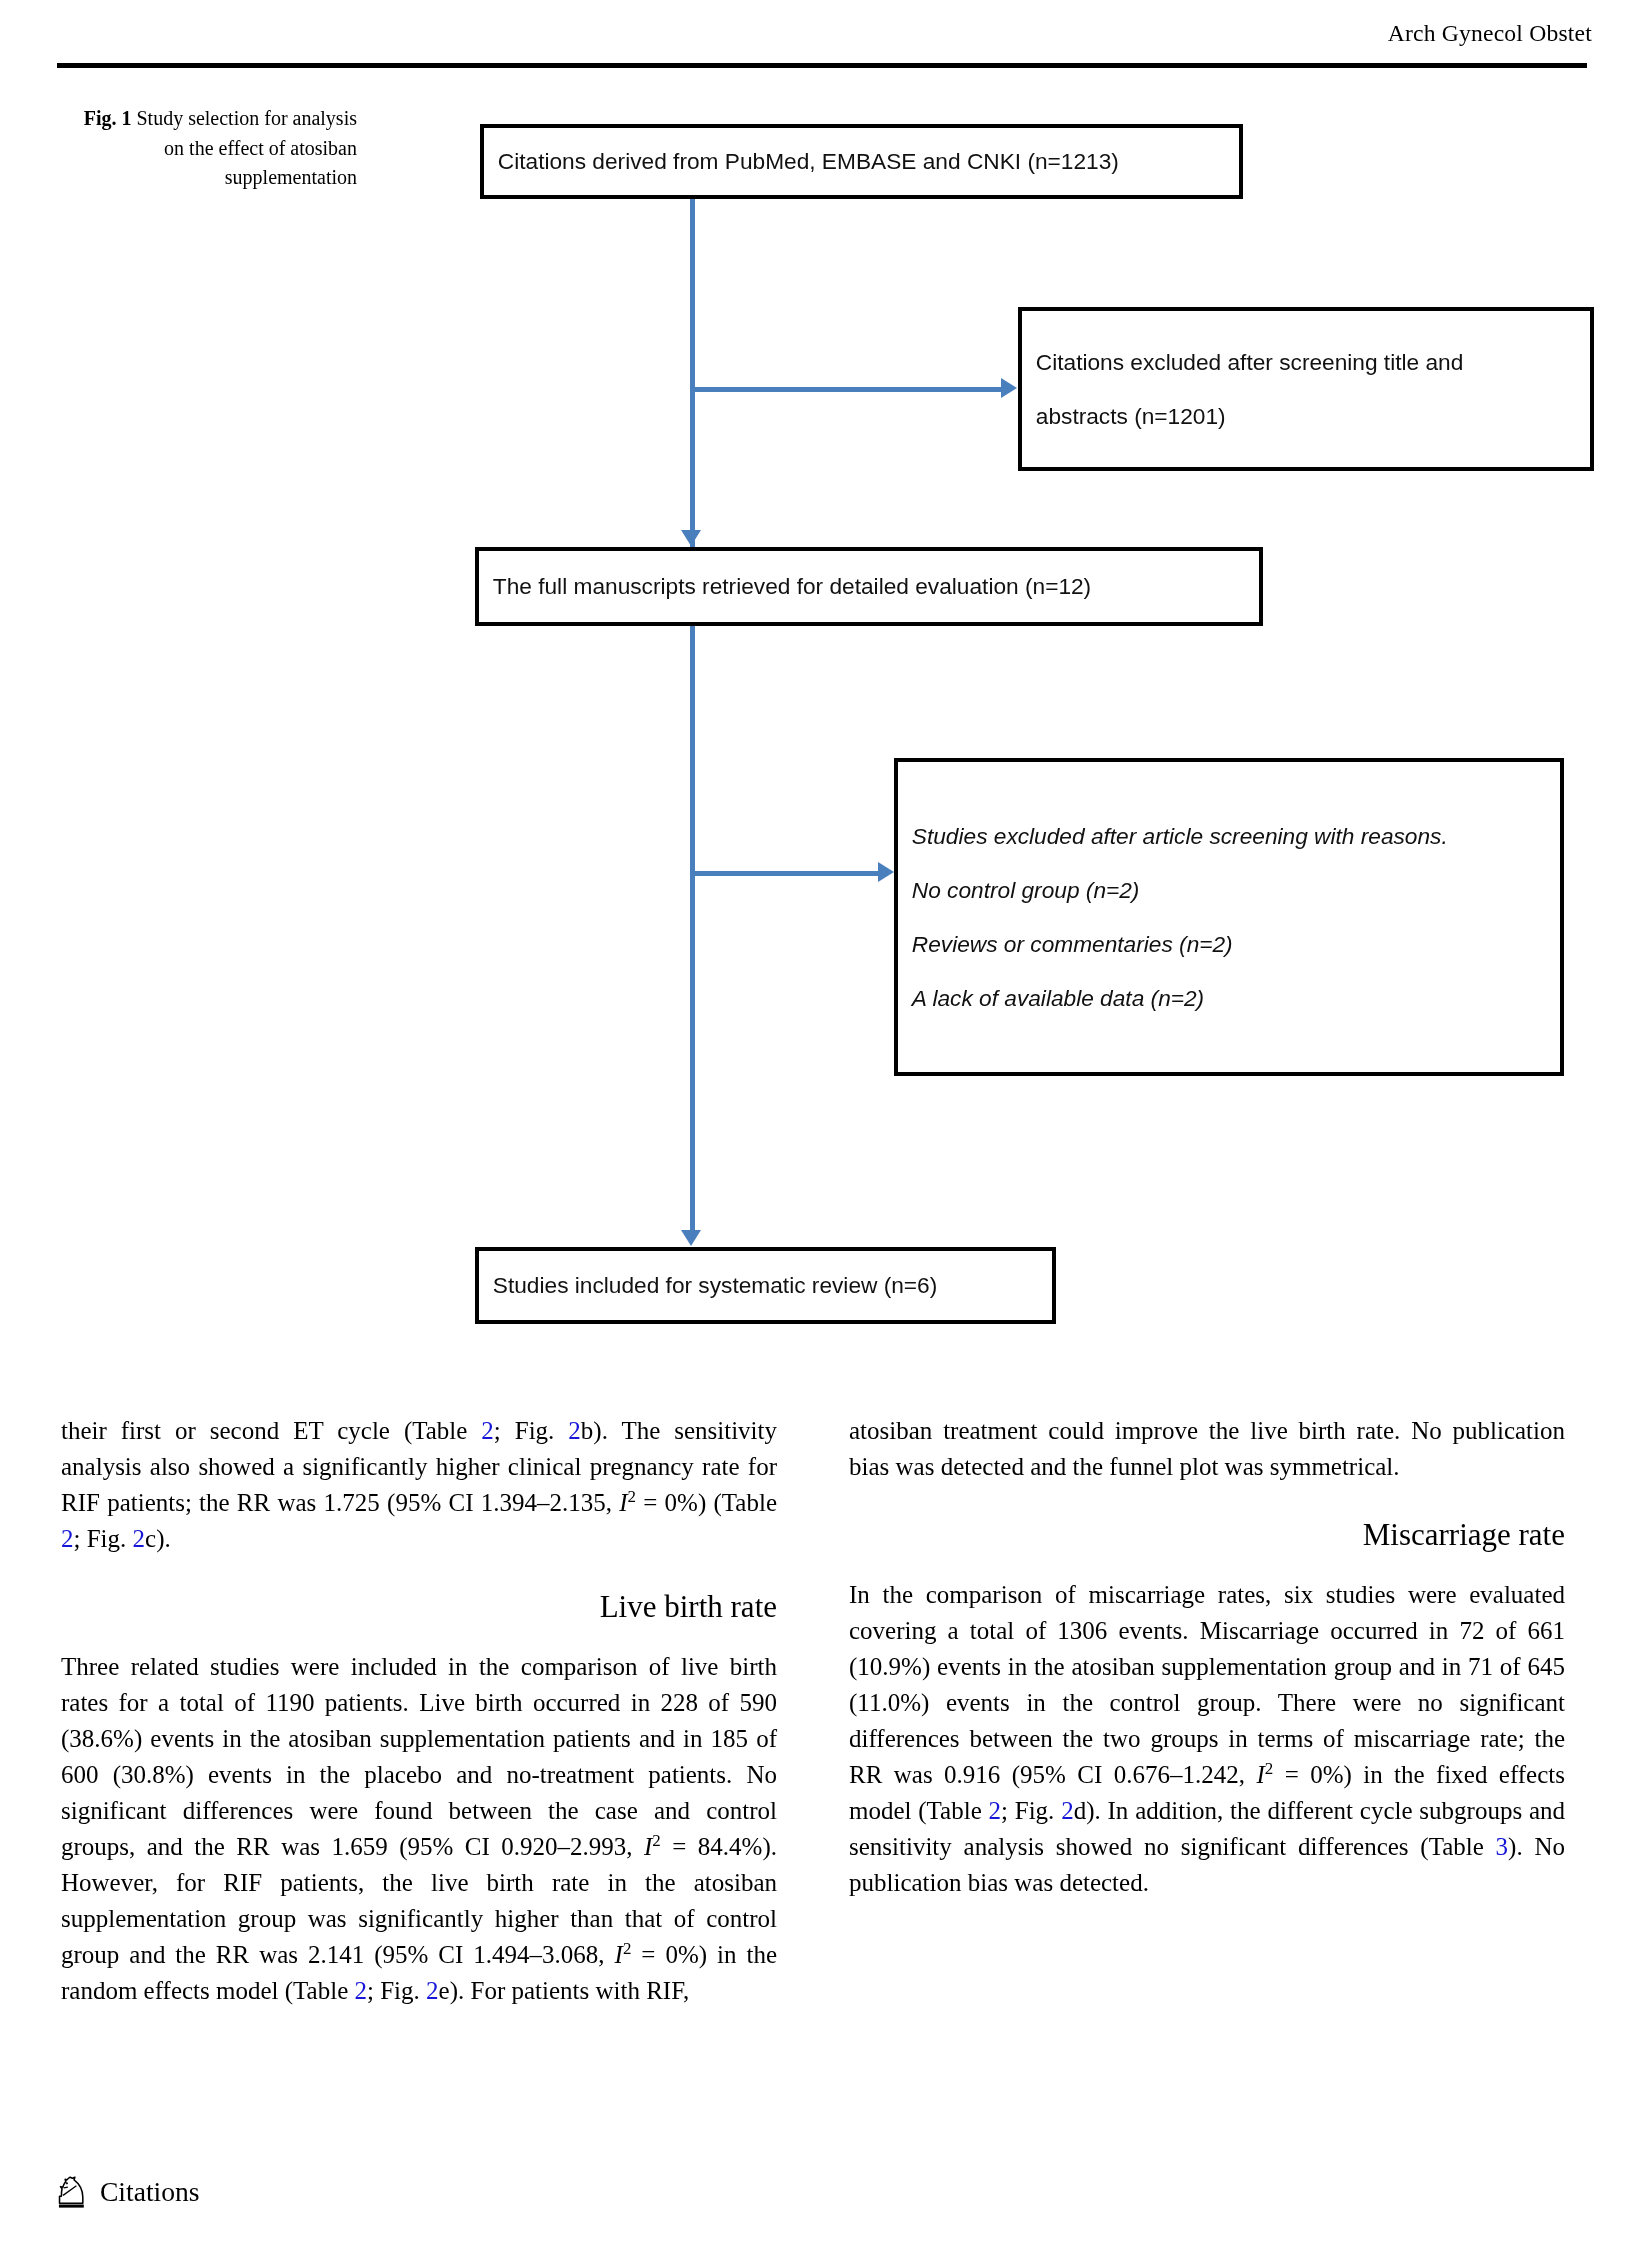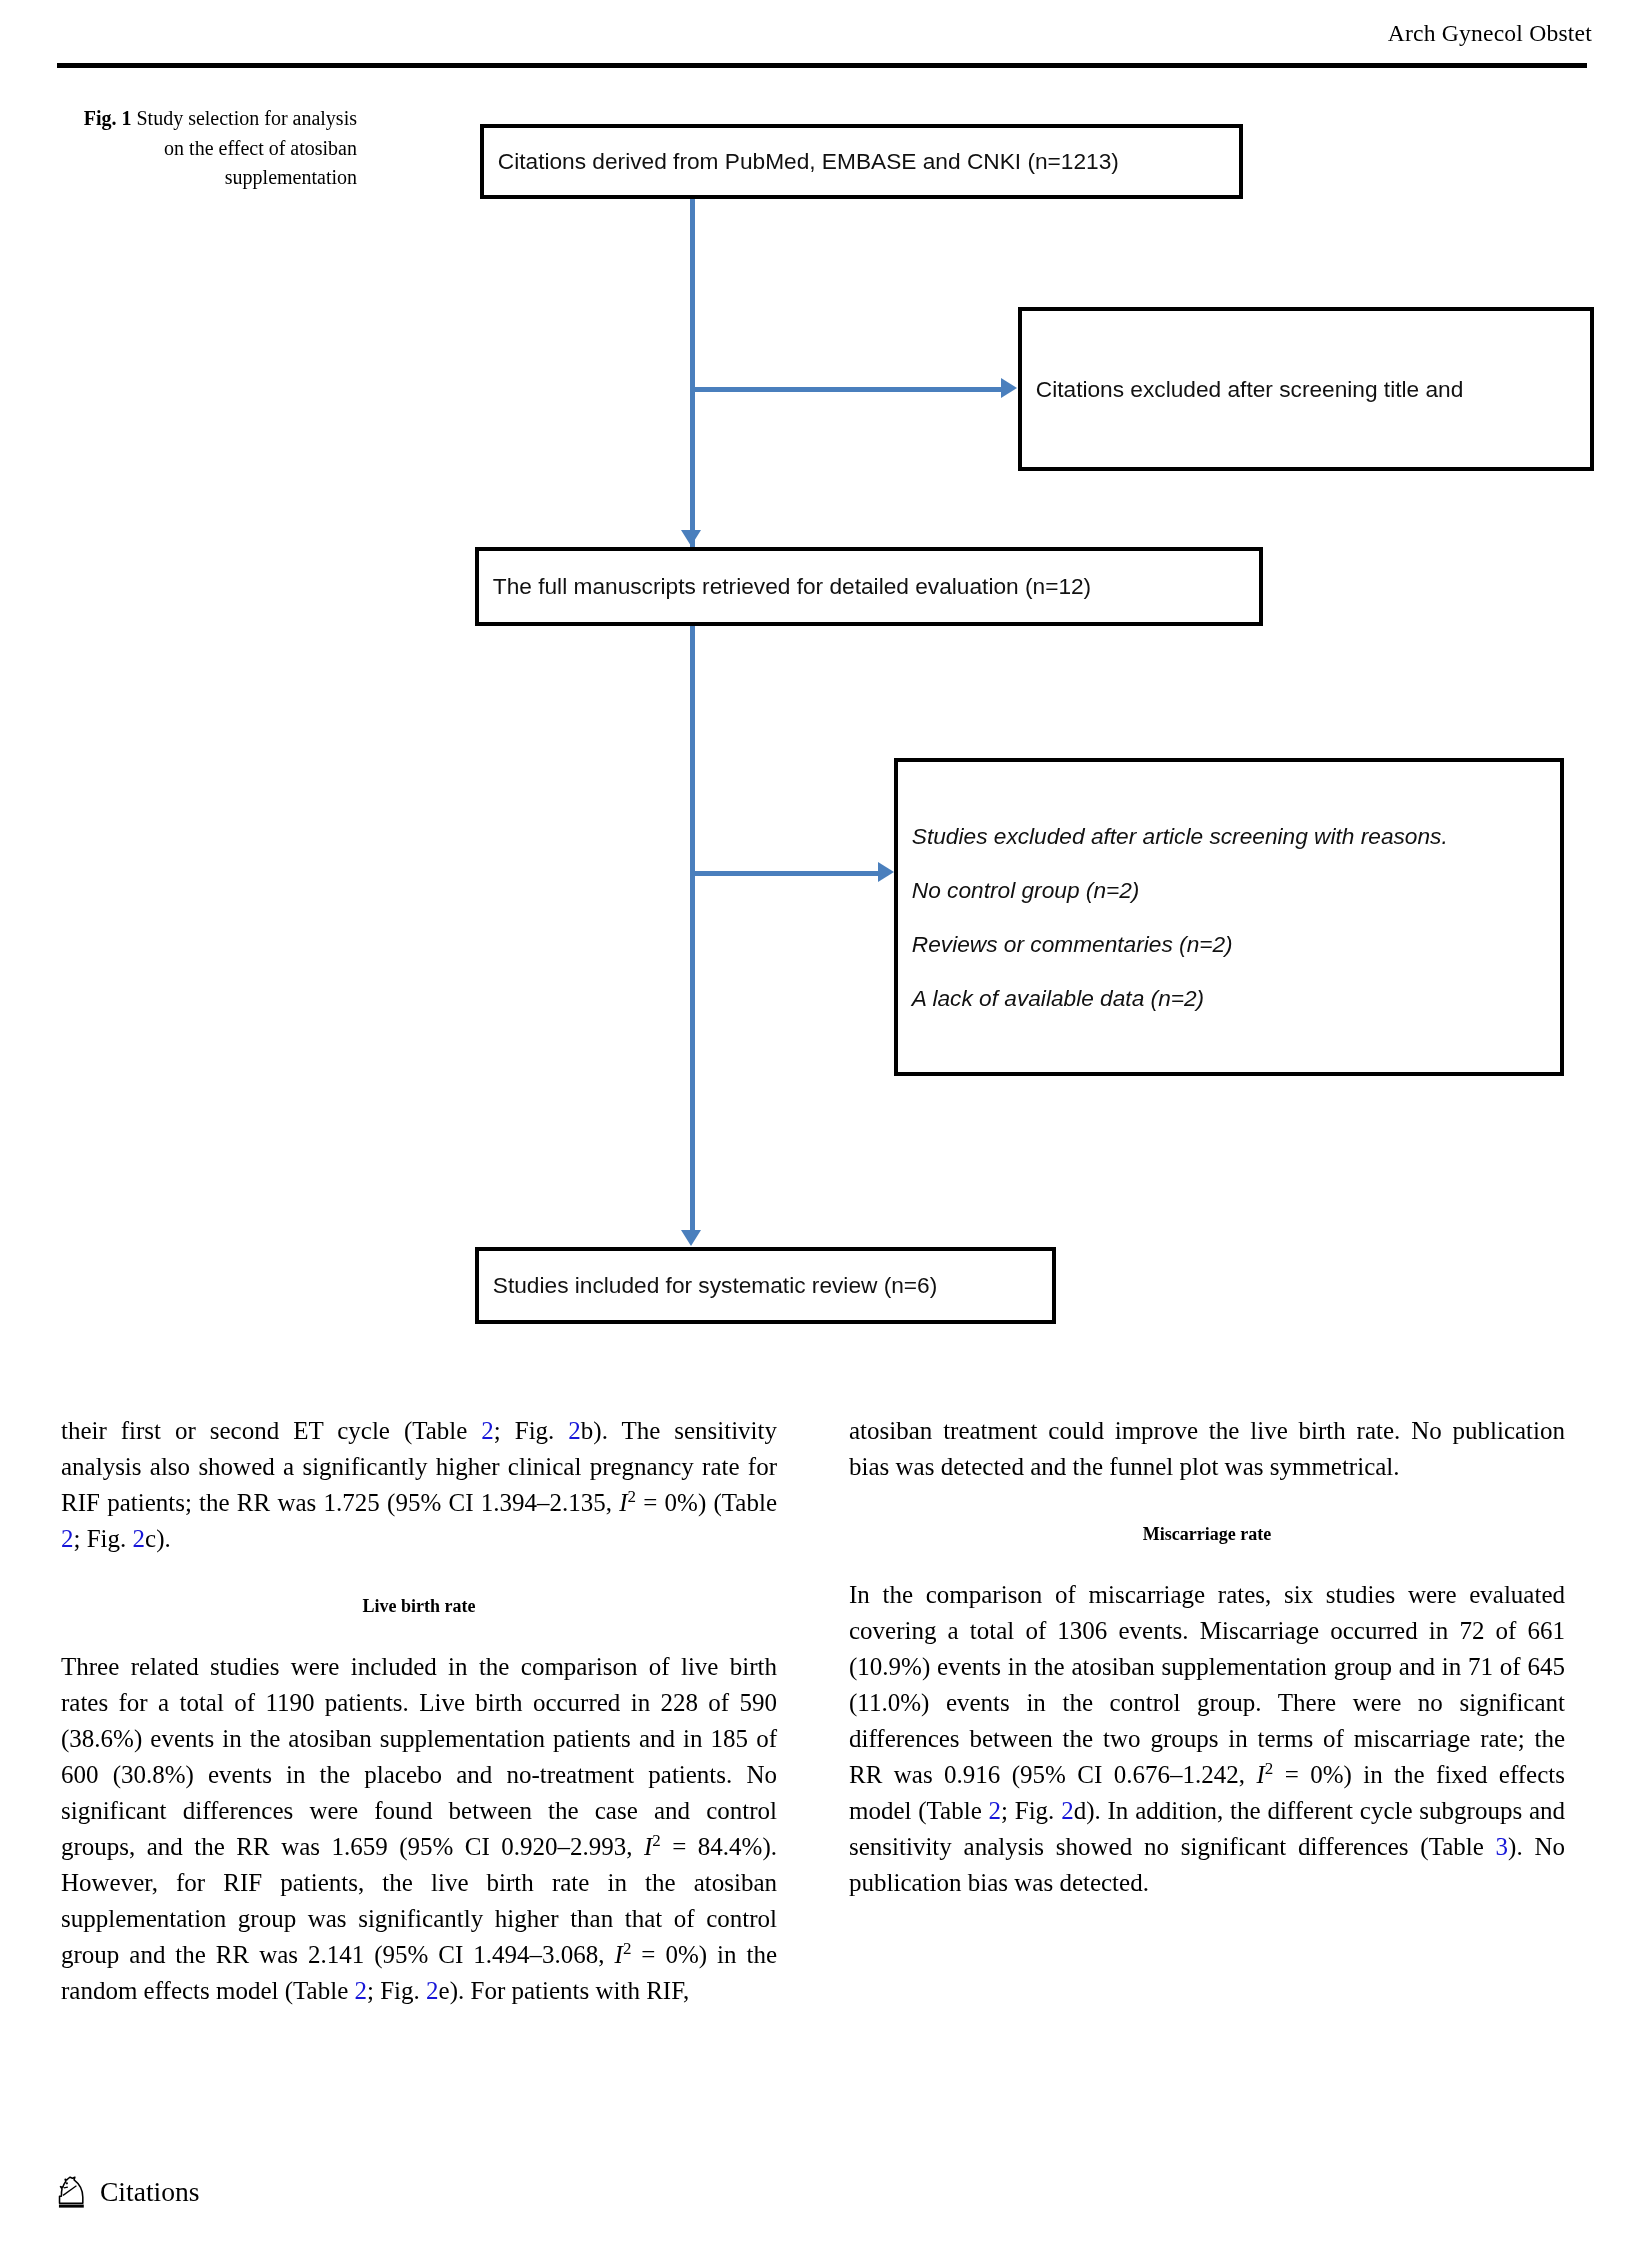--- a/index.html
+++ b/index.html
@@ -118,26 +118,26 @@
     line-height: 36px;
     text-align: justify;
     text-justify: inter-word;
     color: #000;
   }
   .col.left  { left: 61px;  top: 1413px; }
   .col.right { left: 849px; top: 1413px; }
 
   .col p { margin: 0 0 0 0; }
   .sec-head {
-    font-weight: bold;
-    font-size: 18px;
+    font-weight: normal;
+    font-size: 31px;
     line-height: 33px;
     margin-top: 33px;
     margin-bottom: 25.6px;
-    text-align: center;
+    text-align: right;
   }
   .lnk { color: #1616d8; }
   .ital { font-style: italic; }
   sup { font-size: .68em; vertical-align: super; line-height: 0; }
 
   
   .footer {
     position: absolute;
     left: 57px;
     bottom: 37px;
@@ -173,20 +173,21 @@
 
     <div class="conn" style="left:690px; top:193px; width:4.9px; height:354px;"></div>
 
     <div class="arrowhead arrow-down" style="left:681px; top:530px;"></div>
 
     <div class="conn" style="left:690px; top:387px; width:311px; height:4.9px;"></div>
     <div class="arrowhead arrow-right" style="left:1001px; top:378px;"></div>
 
     <div class="fbox multi" id="box-excluded-title">
       <div class="ln">Citations excluded after screening title and</div>
+      <div class="ln">abstracts (n=1201)</div>
     </div>
 
     <div class="fbox" id="box-fulltext">
       <div class="ln">The full manuscripts retrieved for detailed evaluation (n=12)</div>
     </div>
 
     <div class="conn" style="left:690px; top:618px; width:4.9px; height:613px;"></div>
     <div class="arrowhead arrow-down" style="left:681px; top:1230px;"></div>
 
     <div class="conn" style="left:690px; top:871px; width:188px; height:4.9px;"></div>

